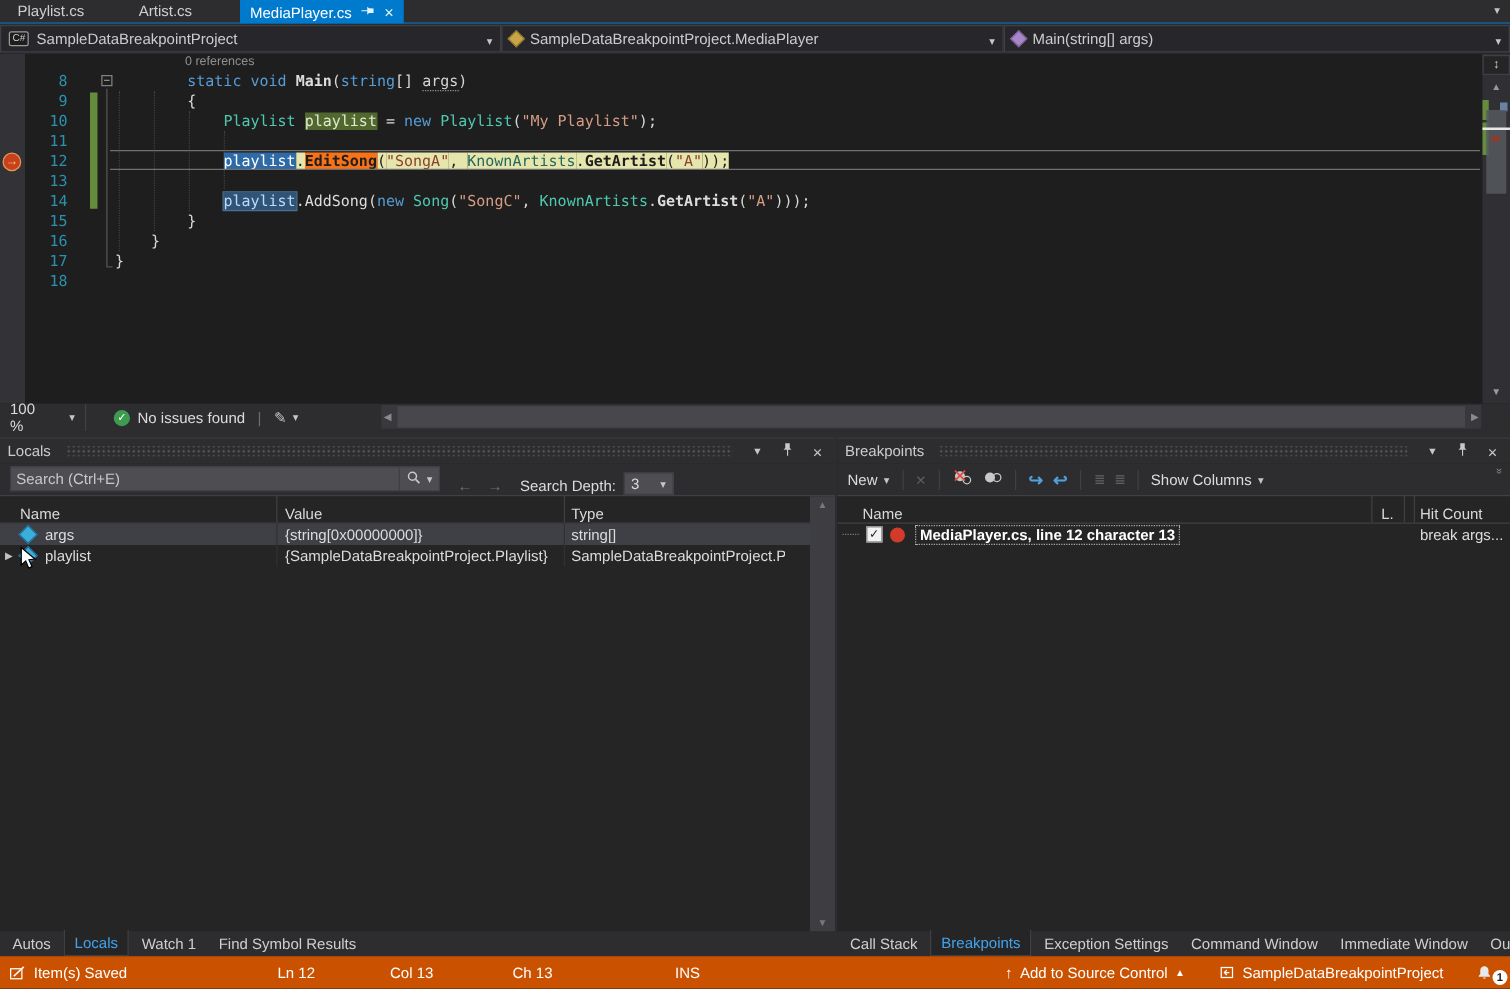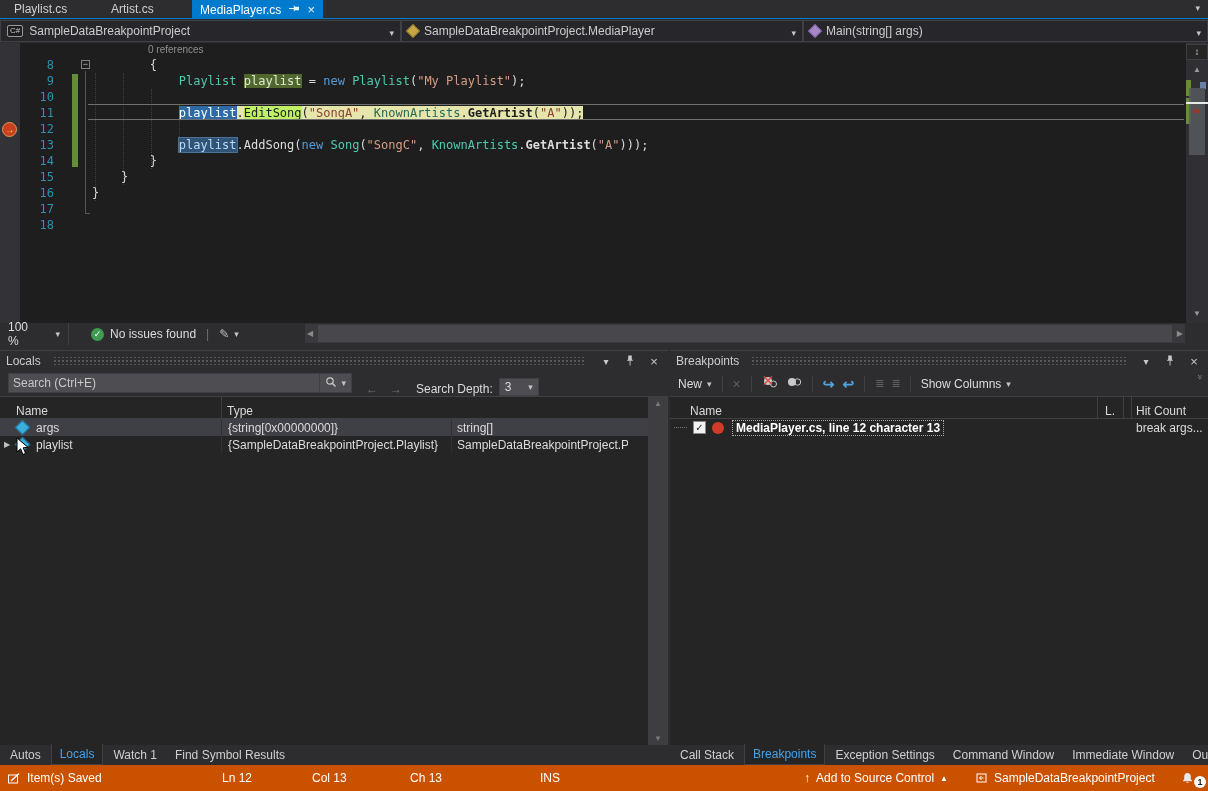--- a/index.html
+++ b/index.html
@@ -48,21 +48,21 @@
   .code-row.current:before{content:"";position:absolute;left:-4px;top:-1px;width:1096px;height:16px;
              border-top:1px solid #6F6F6F;border-bottom:1px solid #6F6F6F;box-sizing:border-box;pointer-events:none;}
   .seg{display:inline;}
   .pln{color:#D8D8D8;} .kw{color:#569CD6;} .typ{color:#4EC9B0;} .str{color:#D69D85;}
   .met{color:#DCDCDC;} .metb{color:#DCDCDC;font-weight:bold;}
   .arg{color:#D4D4D4;border-bottom:1px dotted #909090;}
   .hlg{background:#50682E;color:#E0E8D0;}
   .ref{background:#2F5478;outline:1px solid #4B7296;color:#BBDCF5;}
   .ysel{background:#2E6BA6;color:#FFFFFF;}
   .ypln{background:#E6E6AC;color:#1E1E1E;}
-  .ymet{background:#bef264;color:#1E1E1E;}
+  .ymet{background:#f97316;color:#1E1E1E;font-weight:bold;}
   .ymetb{background:#E6E6AC;color:#1E1E1E;font-weight:bold;}
   .ystr{background:#E6E6AC;color:#8A4232;}
   .ytyp{background:#E6E6AC;color:#23695C;}
   
   .vsb{position:absolute;left:1186px;top:0;width:22px;height:280px;background:#303034;}
   .split-btn{position:absolute;left:1186px;top:1px;width:22px;height:16px;background:#252526;border:1px solid #3F3F46;
              box-sizing:border-box;color:#C8C8C8;font-size:10px;text-align:center;line-height:13px;}
   .vsb-up{position:absolute;left:1186px;top:22px;width:22px;text-align:center;color:#999;font-size:8px;}
   .vsb-down{position:absolute;left:1186px;top:266px;width:22px;text-align:center;color:#999;font-size:8px;}
   .vsb-thumb{position:absolute;left:1189px;top:45px;width:16px;height:67px;background:#55585E;opacity:.85;}
@@ -201,20 +201,21 @@
     <div class="change-bar"></div>
     <div class="collapse-box">−</div>
     <div class="outline-line"></div>
     <div class="outline-tick"></div>
     <div class="guide" style="left:95px;top:30px;height:128px;"></div>
     <div class="guide" style="left:123px;top:30px;height:112px;"></div>
     <div class="guide" style="left:151px;top:46px;height:80px;"></div>
     <div class="guide" style="left:179px;top:62px;height:46px;"></div>
     <div class="codelens">0 references</div>
     <div id="code-rows">
+        <div class="code-row"><span class="seg pln">        </span><span class="seg kw">static</span><span class="seg pln"> </span><span class="seg kw">void</span><span class="seg pln"> </span><span class="seg metb">Main</span><span class="seg pln">(</span><span class="seg kw">string</span><span class="seg pln">[] </span><span class="seg arg">args</span><span class="seg pln">)</span></div>
         <div class="code-row"><span class="seg pln">        {</span></div>
         <div class="code-row"><span class="seg pln">            </span><span class="seg typ">Playlist</span><span class="seg pln"> </span><span class="seg hlg">playlist</span><span class="seg pln"> = </span><span class="seg kw">new</span><span class="seg pln"> </span><span class="seg typ">Playlist</span><span class="seg pln">(</span><span class="seg str">"My Playlist"</span><span class="seg pln">);</span></div>
         <div class="code-row"></div>
         <div class="code-row current"><span class="seg pln">            </span><span class="seg ysel">playlist</span><span class="seg ypln">.</span><span class="seg ymet">EditSong</span><span class="seg ypln">(</span><span class="seg ystr">"SongA"</span><span class="seg ypln">, </span><span class="seg ytyp">KnownArtists</span><span class="seg ypln">.</span><span class="seg ymetb">GetArtist</span><span class="seg ypln">(</span><span class="seg ystr">"A"</span><span class="seg ypln">));</span></div>
         <div class="code-row"></div>
         <div class="code-row"><span class="seg pln">            </span><span class="seg ref">playlist</span><span class="seg pln">.</span><span class="seg met">AddSong</span><span class="seg pln">(</span><span class="seg kw">new</span><span class="seg pln"> </span><span class="seg typ">Song</span><span class="seg pln">(</span><span class="seg str">"SongC"</span><span class="seg pln">, </span><span class="seg typ">KnownArtists</span><span class="seg pln">.</span><span class="seg metb">GetArtist</span><span class="seg pln">(</span><span class="seg str">"A"</span><span class="seg pln">)));</span></div>
         <div class="code-row"><span class="seg pln">        }</span></div>
         <div class="code-row"><span class="seg pln">    }</span></div>
         <div class="code-row"><span class="seg pln">}</span></div>
         <div class="code-row"></div>
@@ -281,20 +282,23 @@
         <span class="sd-label">Search Depth:</span>
         <div class="sd-combo">
           <span>3</span>
           <span class="chev">▾</span>
         </div>
       </div>
       <div class="gridhead">
         <div class="gh-cell" style="width:222px;padding-left:16px;">
             <span>Name</span>
           </div>
+        <div class="gh-cell" style="width:230px;padding-left:6px;">
+            <span>Value</span>
+          </div>
         <div class="gh-cell" style="width:176px;padding-left:5px;border-right:none;">
             <span>Type</span>
           </div>
       </div>
       <div class="locals-rows" id="locals-rows">
           <div class="lrow sel">
             <div class="l-cell" style="width: 222px;">
               <span class="exp"></span>
               <span class="varicon"></span>
               <span>args</span>

